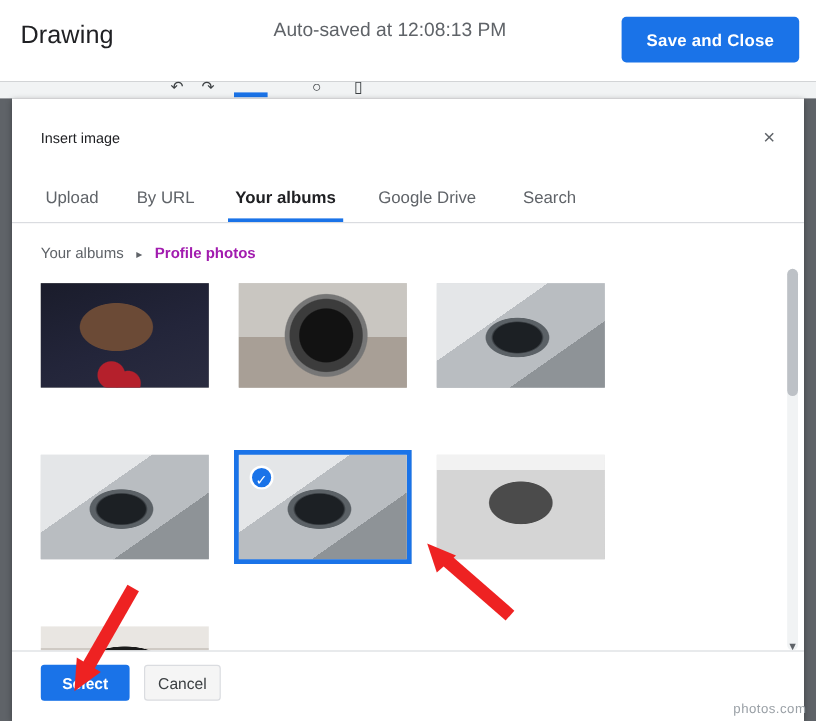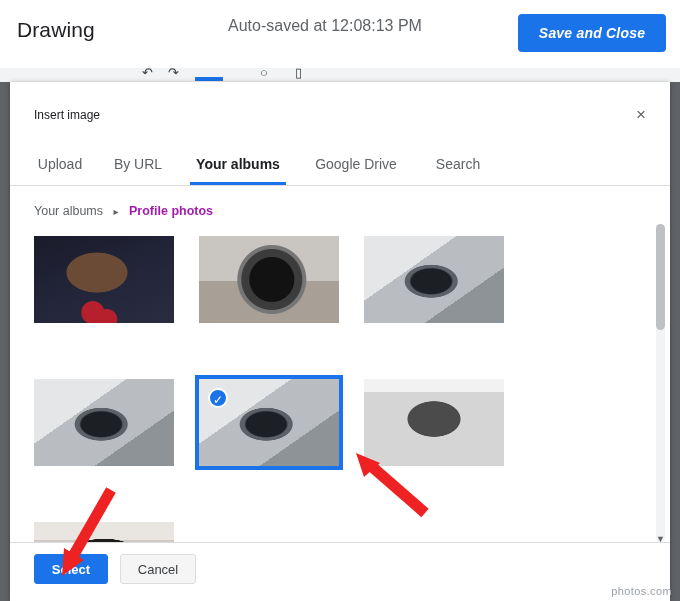--- a/index.html
+++ b/index.html
@@ -43,21 +43,20 @@
     width: 148px; height: 38px;
     background: #1a73e8;
     color: #ffffff;
     border: none;
     border-radius: 4px;
     font-size: 14px;
     font-weight: bold;
     font-family: "Liberation Sans", sans-serif;
     cursor: pointer;
     letter-spacing: 0.2px;
-    font-style: italic;
   }
 
   
   .page-backdrop {
     position: absolute;
     left: 0; top: 68px;
     width: 680px; height: 533px;
     background: #5f6368;
   }
   .toolbar-strip {
@@ -292,21 +291,21 @@
     border: 1px solid #1a73e8;
     border-radius: 3px;
     font-size: 13px;
     font-weight: bold;
     cursor: pointer;
     font-family: "Liberation Sans", sans-serif;
   }
   .cancel-btn {
     position: absolute;
     left: 110px; top: 11px;
-    width: 76px; height: 30px;
+    width: 64px; height: 30px;
     background: #f5f5f5;
     color: #3c4043;
     border: 1px solid #dadce0;
     border-radius: 3px;
     font-size: 13px;
     cursor: pointer;
     font-family: "Liberation Sans", sans-serif;
   }
 
   

